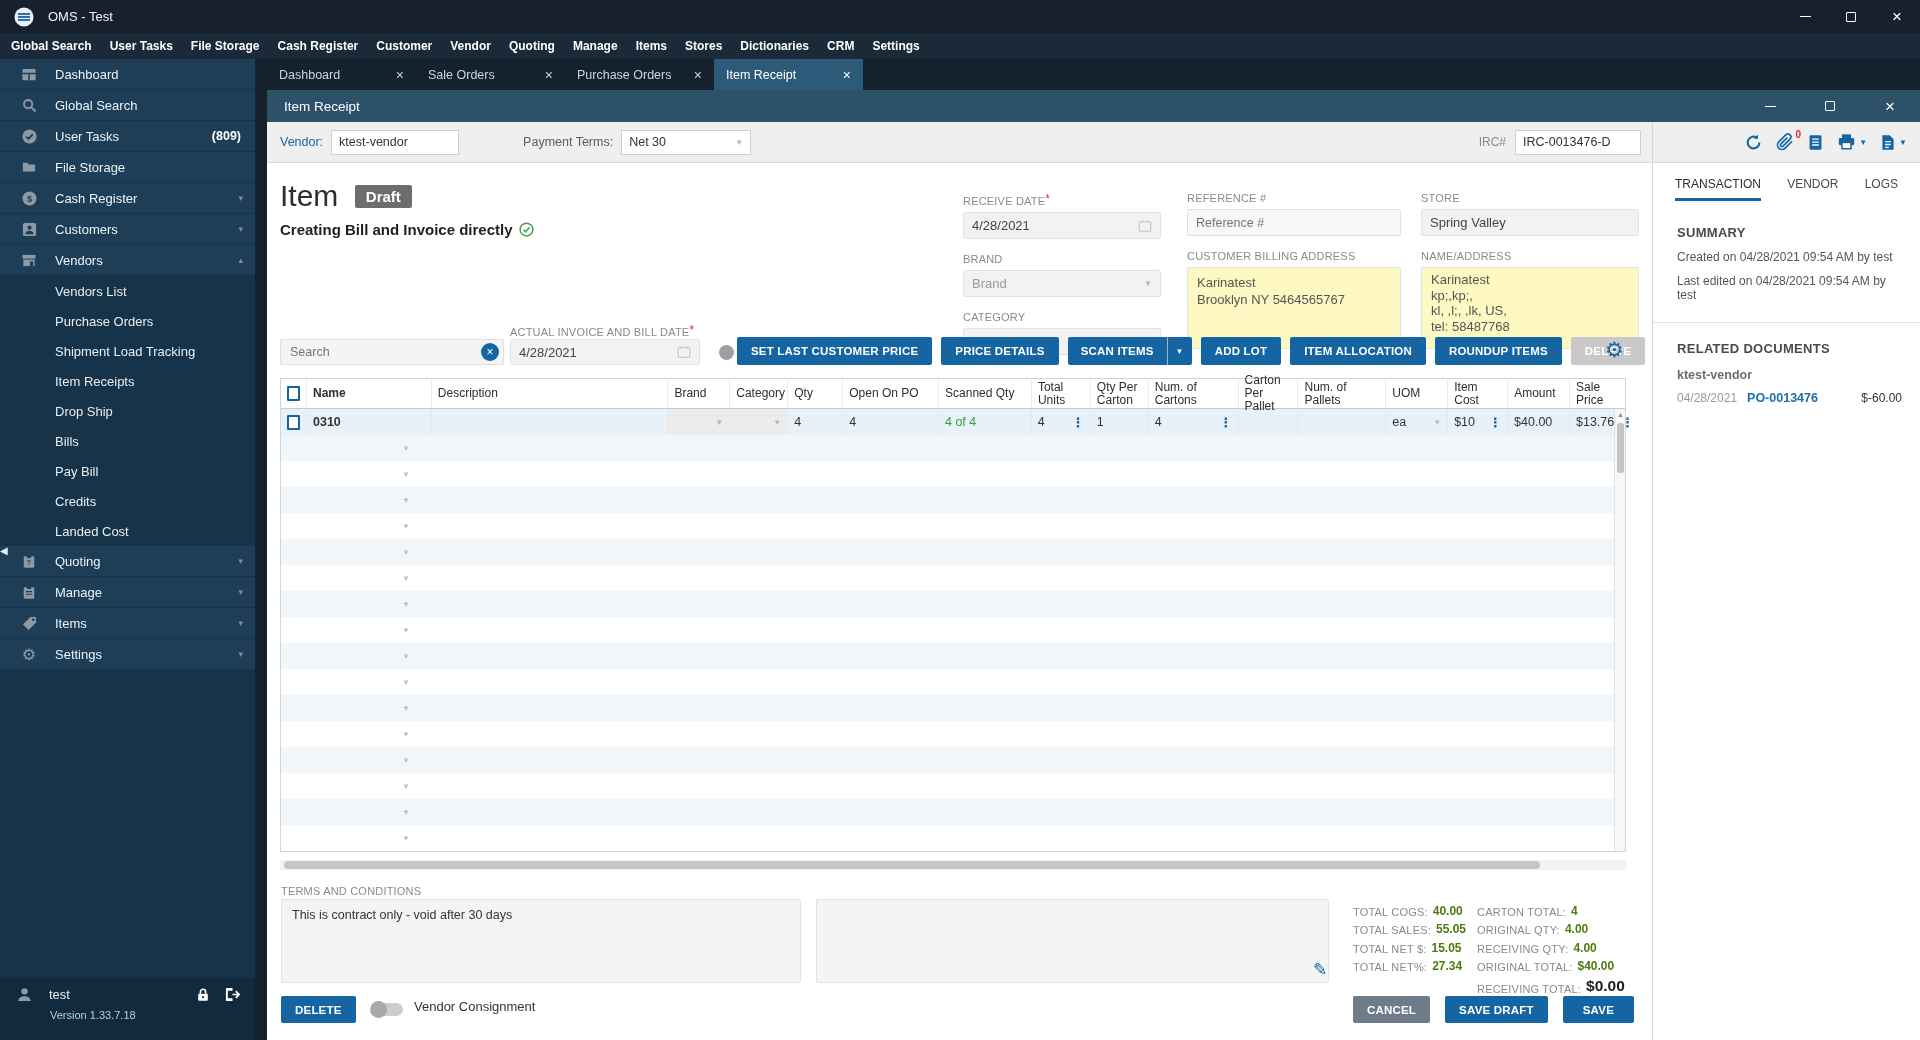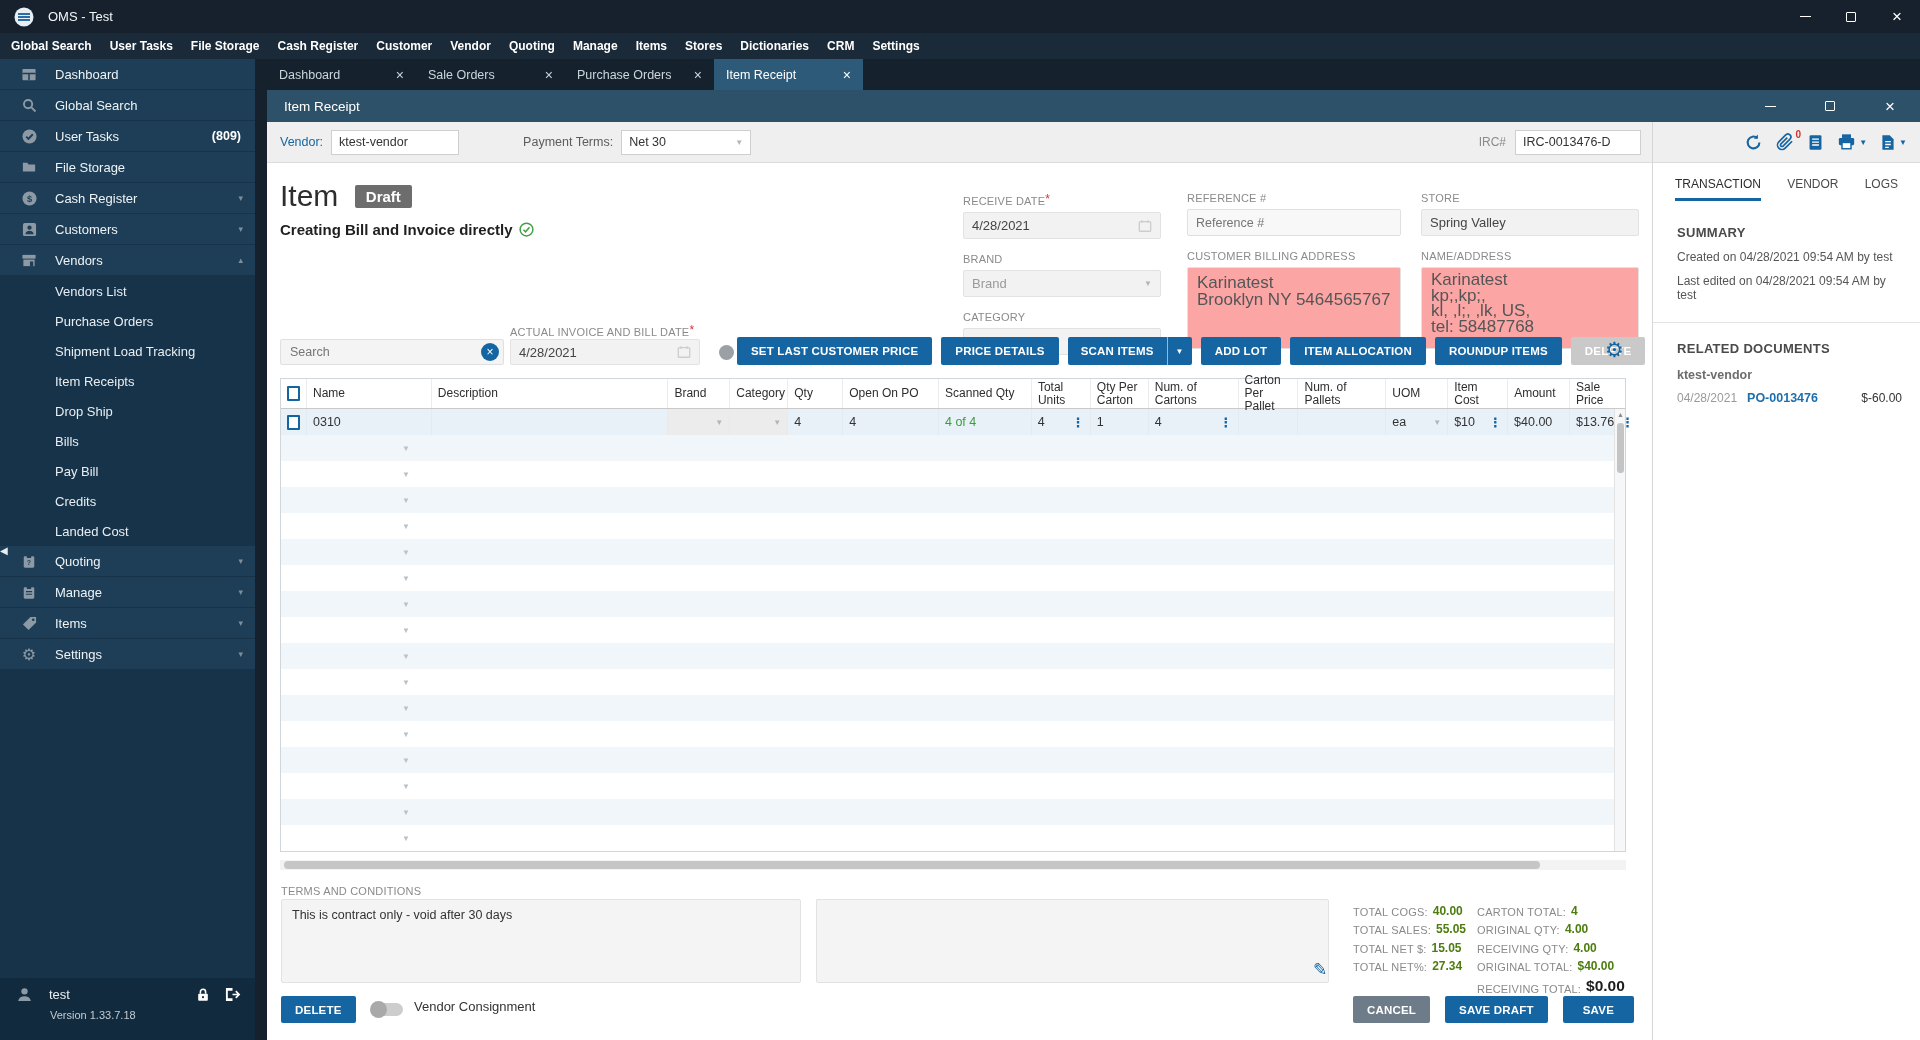--- a/index.html
+++ b/index.html
@@ -65,21 +65,21 @@
   .draft-badge { display:inline-block; margin-left:12px; background:#6d6d6d; color:#fff; font-size:15px; font-weight:700; padding:3px 11px; border-radius:2px; vertical-align:4px; }
   .subhead { position:absolute; left:13px; top:58px; font-size:15px; font-weight:700; color:#1f1f1f; display:flex; align-items:center; gap:6px; }
 
   .fcol { position:absolute;margin-top:11px; }
   .flabel { font-size:11px; color:#8a8a8a; letter-spacing:.2px; }
   .flabel .req { color:#e03131; font-size:12px; vertical-align:2px; }
   .fbox { background:#f2f2f2; border:1px solid #e2e2e2; border-radius:2px; display:flex; align-items:center; padding:0 8px; font-size:13px; color:#444; }
   .fbox.h27 { height:27px; margin-top:5px; }
   .fbox .cal { margin-left:auto; }
   .fbox.select { color:#9a9a9a; }
-  .farea { background:#fca5a5; border:1px solid #e2e2e2; border-radius:2px; padding:6px 9px; font-size:17px; color:#555; line-height:17px; white-space:pre-line; margin-top:5px; }
+  .farea { background:#fef9c3; border:1px solid #e2e2e2; border-radius:2px; padding:6px 9px; font-size:13px; color:#555; line-height:17px; white-space:pre-line; margin-top:5px; }
   .ref-input { width:100%; height:27px; margin-top:5px; background:#f8f8f8; border:1px solid #e0e0e0; border-radius:2px; font-size:12.5px; color:#444; padding:0 8px; font-family:inherit; }
 
   
   .search-wrap { position:absolute; left:13px; top:176px; width:224px; }
   .search-input { width:100%; height:26px; background:#f4f4f4; border:1px solid #e0e0e0; border-radius:2px; font-size:12.5px; padding:0 28px 0 9px; color:#444; font-family:inherit; }
   .search-x { position:absolute; right:5px; top:4px; width:18px; height:18px; border-radius:50%; background:#1565a3; color:#fff; font-size:12px; display:flex; align-items:center; justify-content:center; }
   .inv-label { position:absolute; left:243px; top:160px; }
   .inv-date { position:absolute; left:243px; top:176px; width:190px; height:26px; margin-top:0; }
   .toggle-dot { position:absolute; left:452px; top:182px; width:15px; height:15px; border-radius:50%; background:#9aa0a5; }
   .actions { position:absolute; left:470px; top:174px; display:flex; gap:9px; align-items:flex-end; }
@@ -94,21 +94,21 @@
   .tbl { position:absolute; left:13px; top:215px; width:1346px; border:1px solid #cfd7dd; background:#fff; }
   .thead { display:flex; height:30px; border-bottom:1px solid #c9c9c9; background:#fff; }
   .hcell { display:flex; align-items:center; font-size:12px; color:#2e2e2e; line-height:13px; padding:0 6px; border-right:1px solid #ececec; }
   .trow { display:flex; height:26px; }
   .trow.data { background:#e9f1f8; }
   .trow.empty { position:relative; }
   .trow.empty:nth-child(odd) { background:#f1f6fa; }
   .trow.empty:nth-child(even) { background:#fff; }
   .cell { display:flex; align-items:center; font-size:12.5px; color:#333; padding:0 6px; border-right:1px solid #e4ebf0; }
   .c-check { width:26px; justify-content:center; }
-  .c-name { width:125px; }
+  .c-name { width:125px;font-weight:bold; }
   .c-desc { width:237px; }
   .c-brand { width:62px; }
   .c-cat { width:58px; }
   .c-qty { width:55px; }
   .c-po { width:96px; }
   .c-scan { width:93px; }
   .c-tu { width:59px; }
   .c-qpc { width:58px; }
   .c-noc { width:90px; }
   .c-cpp { width:60px; }

